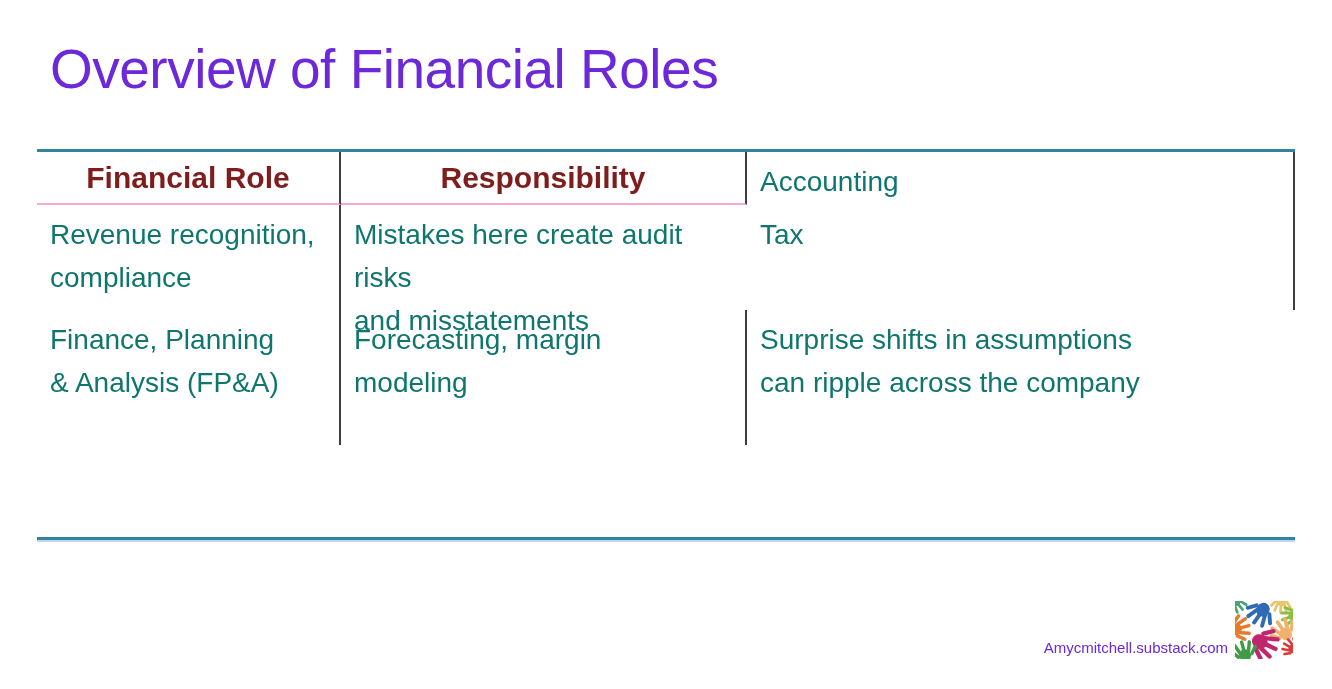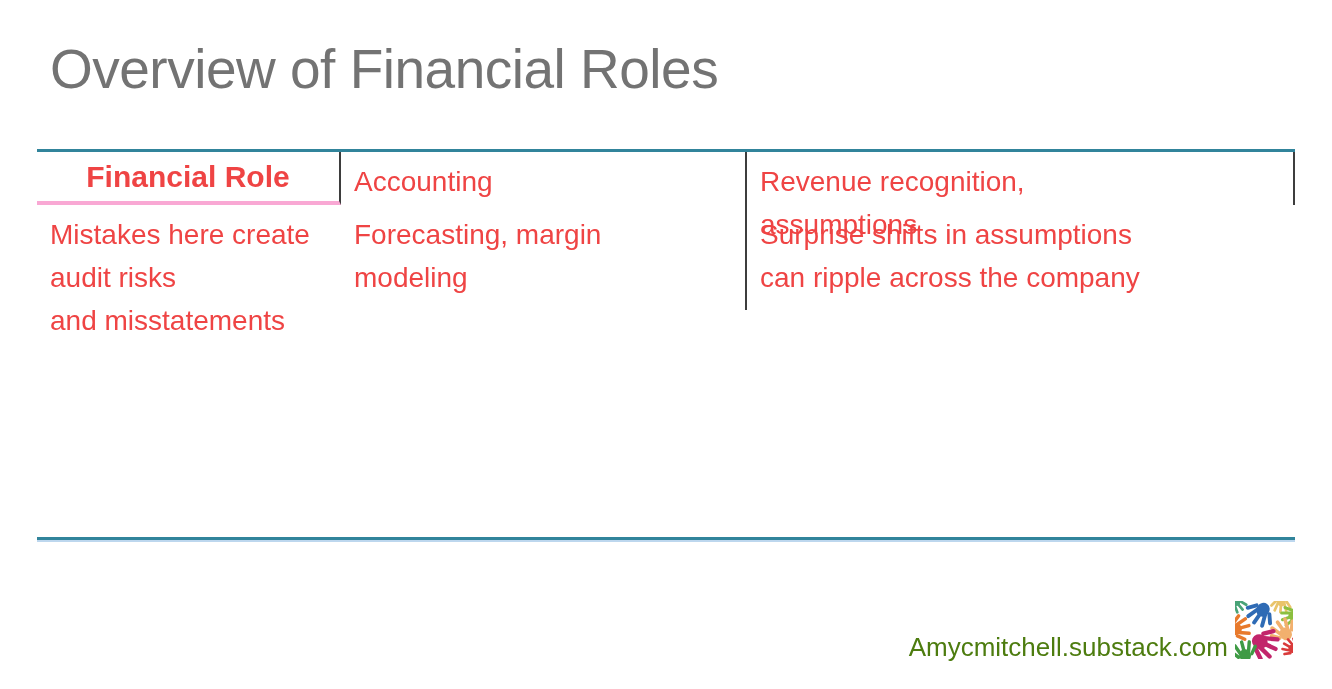--- a/index.html
+++ b/index.html
@@ -10,83 +10,87 @@
     overflow:hidden;
     font-family:"Liberation Sans","DejaVu Sans",sans-serif;
     color:#141414;
   }
   .slide-title{
     position:absolute;
     left:50px;top:37px;
     font-size:55px;
     font-weight:400;
     letter-spacing:-0.5px;
-    color:#737373;
+    color:#6d28d9;
     white-space:nowrap;
   }
   .roles-table{
     position:absolute;
     left:37px;top:149px;
     width:1258px;
     display:grid;
     grid-template-columns:304px 406px 548px;
     grid-template-rows:53px 105px 135px 92px;
     border-top:3px solid var(--accent,#31849B);
     border-bottom:3px solid var(--accent,#31849B);
     box-shadow:0 2px 0 var(--accent-light,#BDD7EE);
     box-sizing:border-box;
   }
   .th{
     display:flex;align-items:center;justify-content:center;
     font-weight:700;
     font-size:30px;
-    border-bottom:4px solid #f9a8d4;
-    color:#ef4444;
+    border-bottom:2px solid #f9a8d4;
+    color:#7f1d1d;
   }
   .td{
     padding:8px 12px 0 13px;
     font-size:28px;
     line-height:43px;
     white-space:pre-line;
-    color:#ef4444;
+    color:#0f766e;
     box-sizing:border-box;
   }
   .vline{border-right:2px solid #3d3d3d;}
   .footer{
     position:absolute;
     right:39px;top:601px;
     height:58px;
     display:flex;align-items:center;gap:7px;
   }
   .website{
-    font-size:26px;
-    color:#4d7c0f;
+    font-size:15px;
+    color:#6d28d9;
     white-space:nowrap;
     margin-top:34px;
   }
   .hands-logo{width:58px;height:58px;display:block;background:#ffffff;}
 </style>
 </head>
 <body>
 
 <div class="slide">
 
   <div class="slide-title">Overview of Financial Roles</div>
 
   <div class="roles-table">
 
     <div class="th vline">Financial Role</div>
+    <div class="th vline">Responsibility</div>
 
     <div class="td vline">Accounting</div>
     <div class="td vline">Revenue recognition,
-assumptions</div>
+compliance</div>
     <div class="td">Mistakes here create audit risks
 and misstatements</div>
 
+    <div class="td vline">Tax</div>
 
+    <div class="td vline">Finance, Planning
+&amp; Analysis (FP&amp;A)</div>
     <div class="td vline">Forecasting, margin
 modeling</div>
     <div class="td">Surprise shifts in assumptions
 can ripple across the company</div>
   </div>
 
   <div class="footer">
     <span class="website">Amycmitchell.substack.com</span>
     <svg class="hands-logo" viewBox="0 0 58 58" xmlns="http://www.w3.org/2000/svg">
       <defs>

